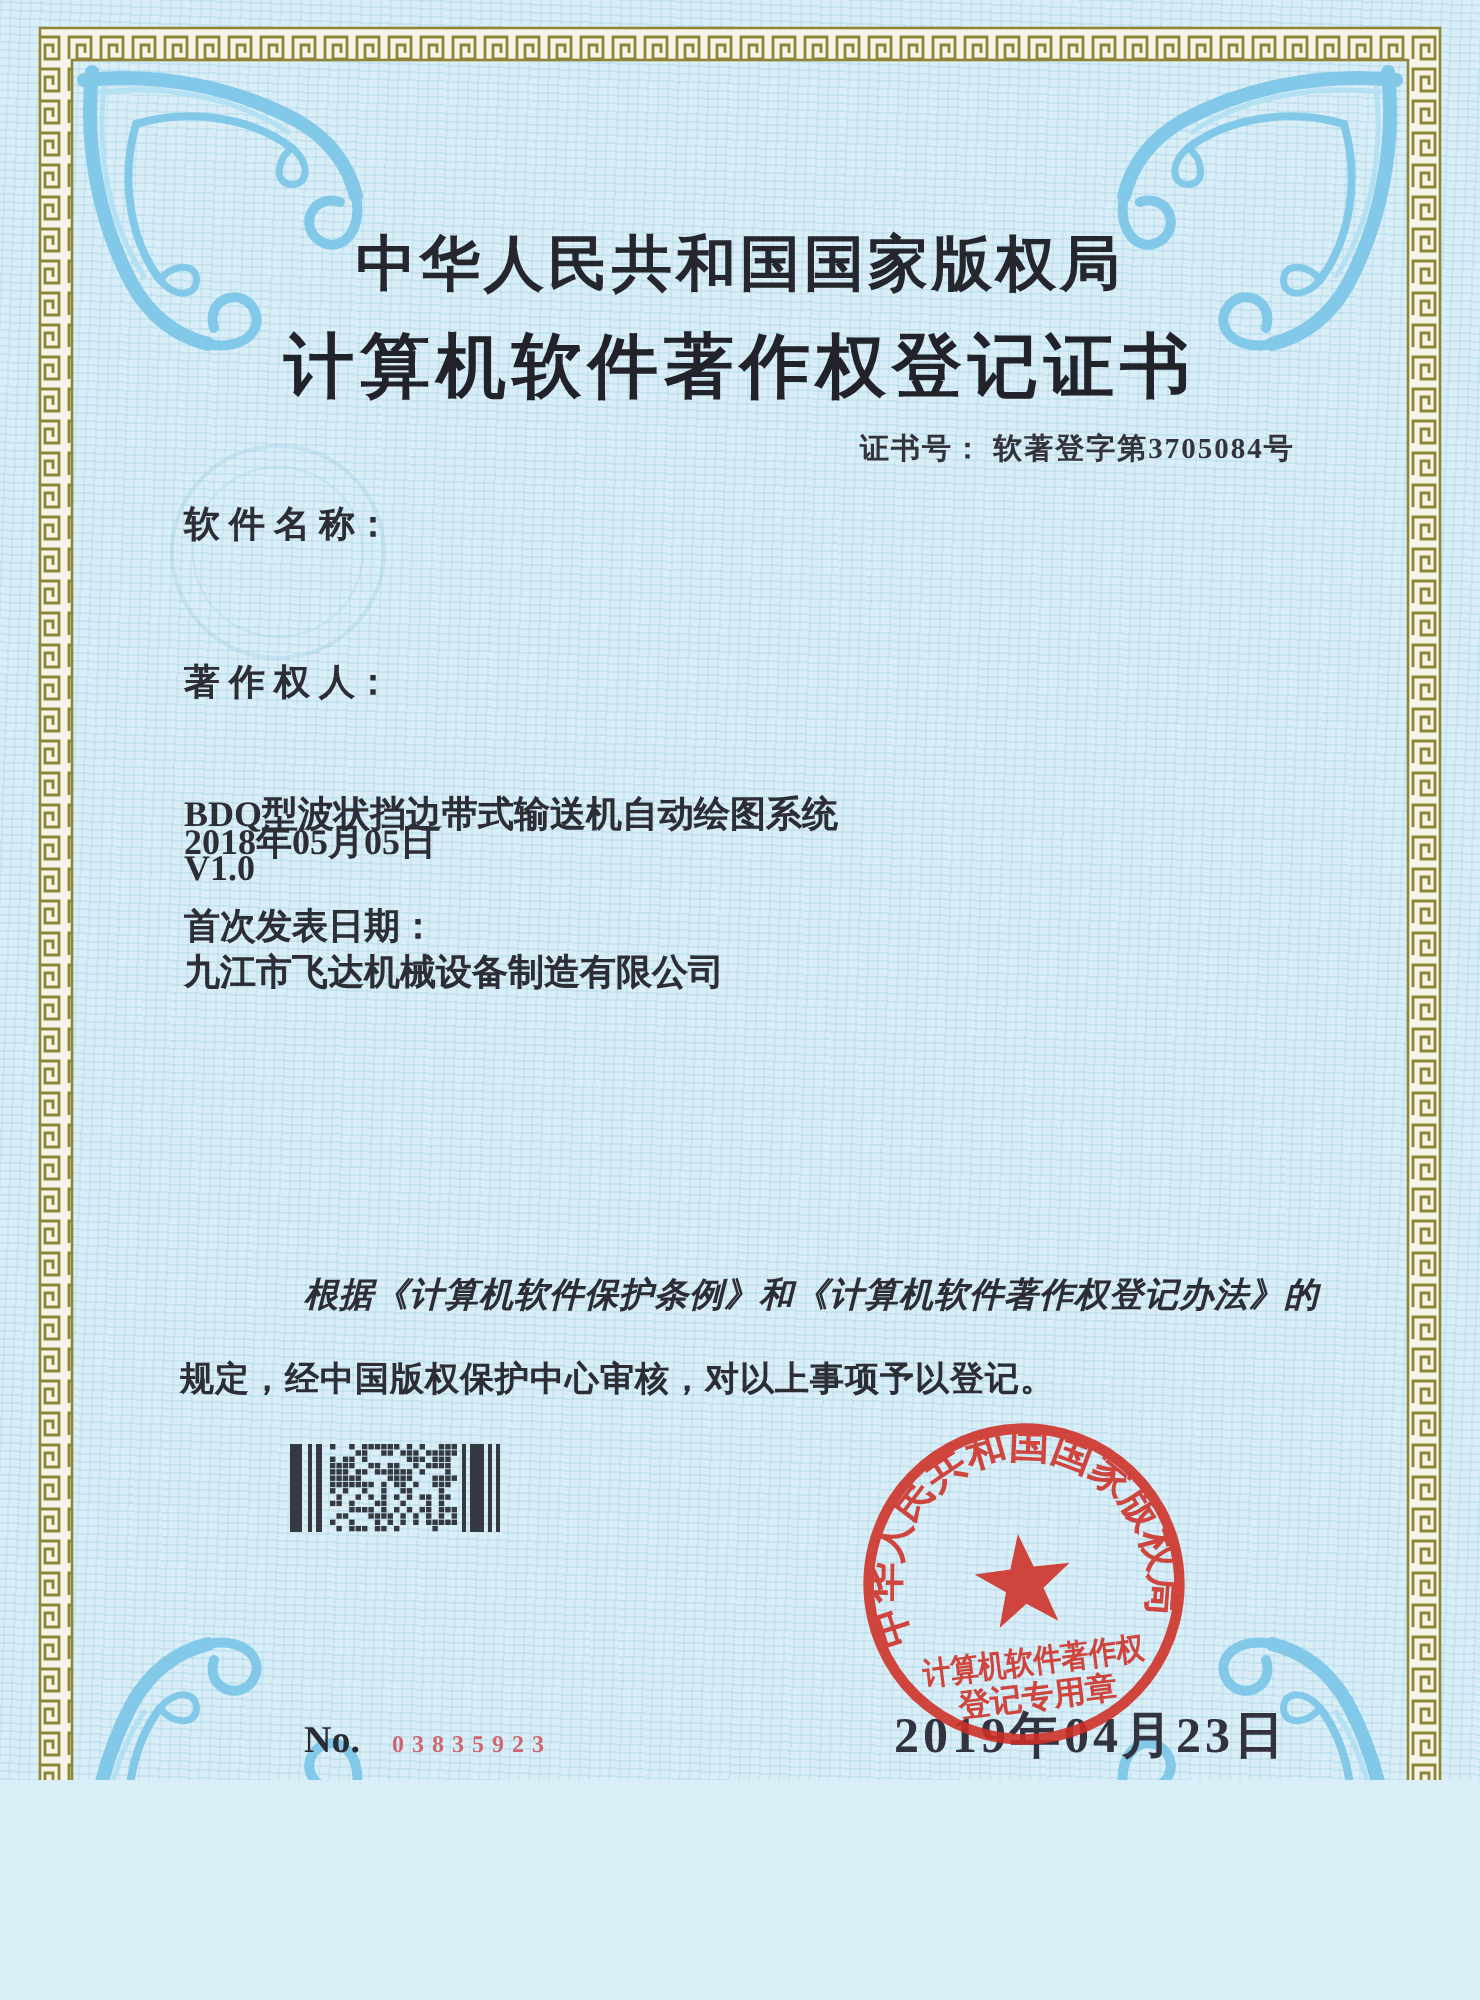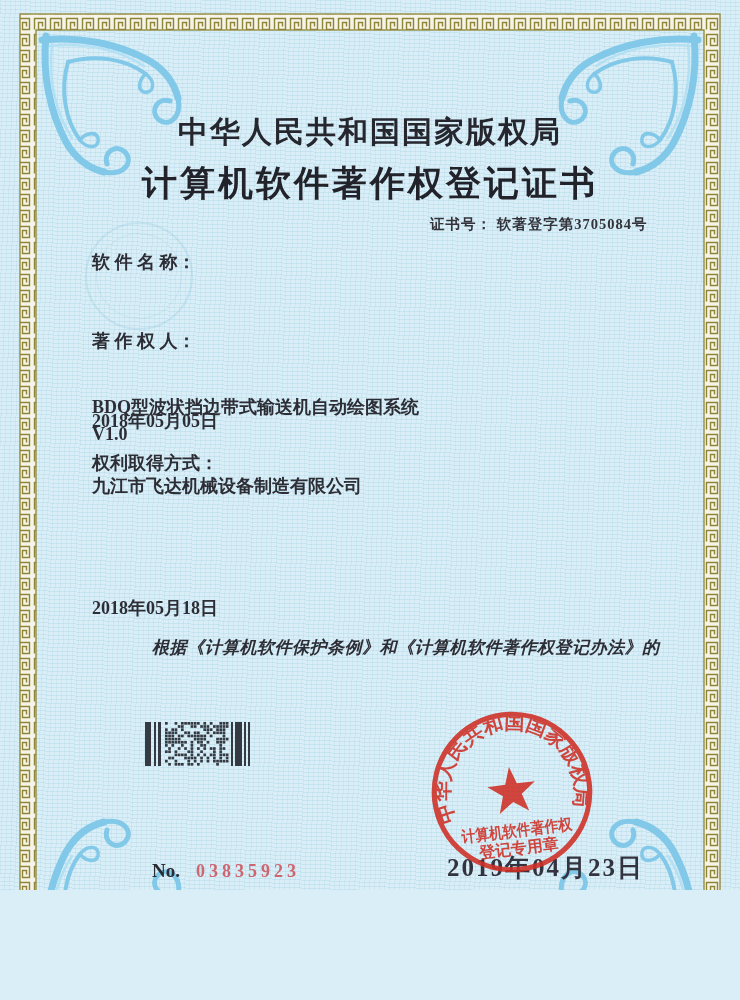--- a/index.html
+++ b/index.html
@@ -41,21 +41,21 @@
   .issue-date{
     position:absolute;left:447px;top:851px;font-size:25px;font-weight:700;
     color:#33333f;letter-spacing:2px;z-index:2;
   }
   .seal{
     position:absolute;left:428px;top:708px;width:168px;height:168px;
     opacity:.88;transform:rotate(-7deg);z-index:3;
   }
   .serial{position:absolute;left:152px;top:860px;display:flex;align-items:baseline;z-index:2;}
   .serial .no{font-size:19px;color:#2b2b33;font-weight:600;margin-right:16px;}
-  .serial .num{font-size:18px;color:#cd6670;letter-spacing:4px;font-weight:600;}
+  .serial .num{font-size:12px;color:#cd6670;letter-spacing:4px;font-weight:600;}
   .emboss{
     position:absolute;left:85px;top:222px;width:104px;height:104px;border-radius:50%;
     border:2px solid rgba(150,198,222,.30);z-index:0;
   }
   .emboss::after{
     content:"";position:absolute;left:9px;top:9px;right:9px;bottom:9px;border-radius:50%;
     border:1.5px solid rgba(150,198,222,.25);
   }
 </style>
 </head>
@@ -114,25 +114,25 @@
     </span>
   </div>
   <div class="row r1">
     <span class="lbl">著 作 权 人：</span>
     <span class="val">九江市飞达机械设备制造有限公司</span>
   </div>
   <div class="row r2">
     <span class="val">2018年05月05日</span>
   </div>
   <div class="row r3">
-    <span class="lbl">权利取得方式：</span>
-    <span class="val">2018年05月18日</span>
+    <span class="lbl">首次发表日期：</span>
   </div>
 
   <div class="stm stm1">根据《计算机软件保护条例》和《计算机软件著作权登记办法》的</div>
+  <div class="stm stm2">规定，经中国版权保护中心审核，对以上事项予以登记。</div>
 
   <svg id="bc" class="barcode" viewBox="0 0 112 44">
       <rect x="0" y="0" width="6" height="44" fill="#343942"></rect>
       <rect x="9" y="0" width="2" height="44" fill="#343942"></rect>
       <rect x="13" y="0" width="3" height="44" fill="#343942"></rect>
       <rect x="20" y="0" width="2.7" height="2.7" fill="#343942"></rect>
       <rect x="20" y="6.3" width="2.7" height="2.7" fill="#343942"></rect>
       <rect x="20" y="9.45" width="2.7" height="2.7" fill="#343942"></rect>
       <rect x="20" y="12.6" width="2.7" height="2.7" fill="#343942"></rect>
       <rect x="20" y="15.75" width="2.7" height="2.7" fill="#343942"></rect>

